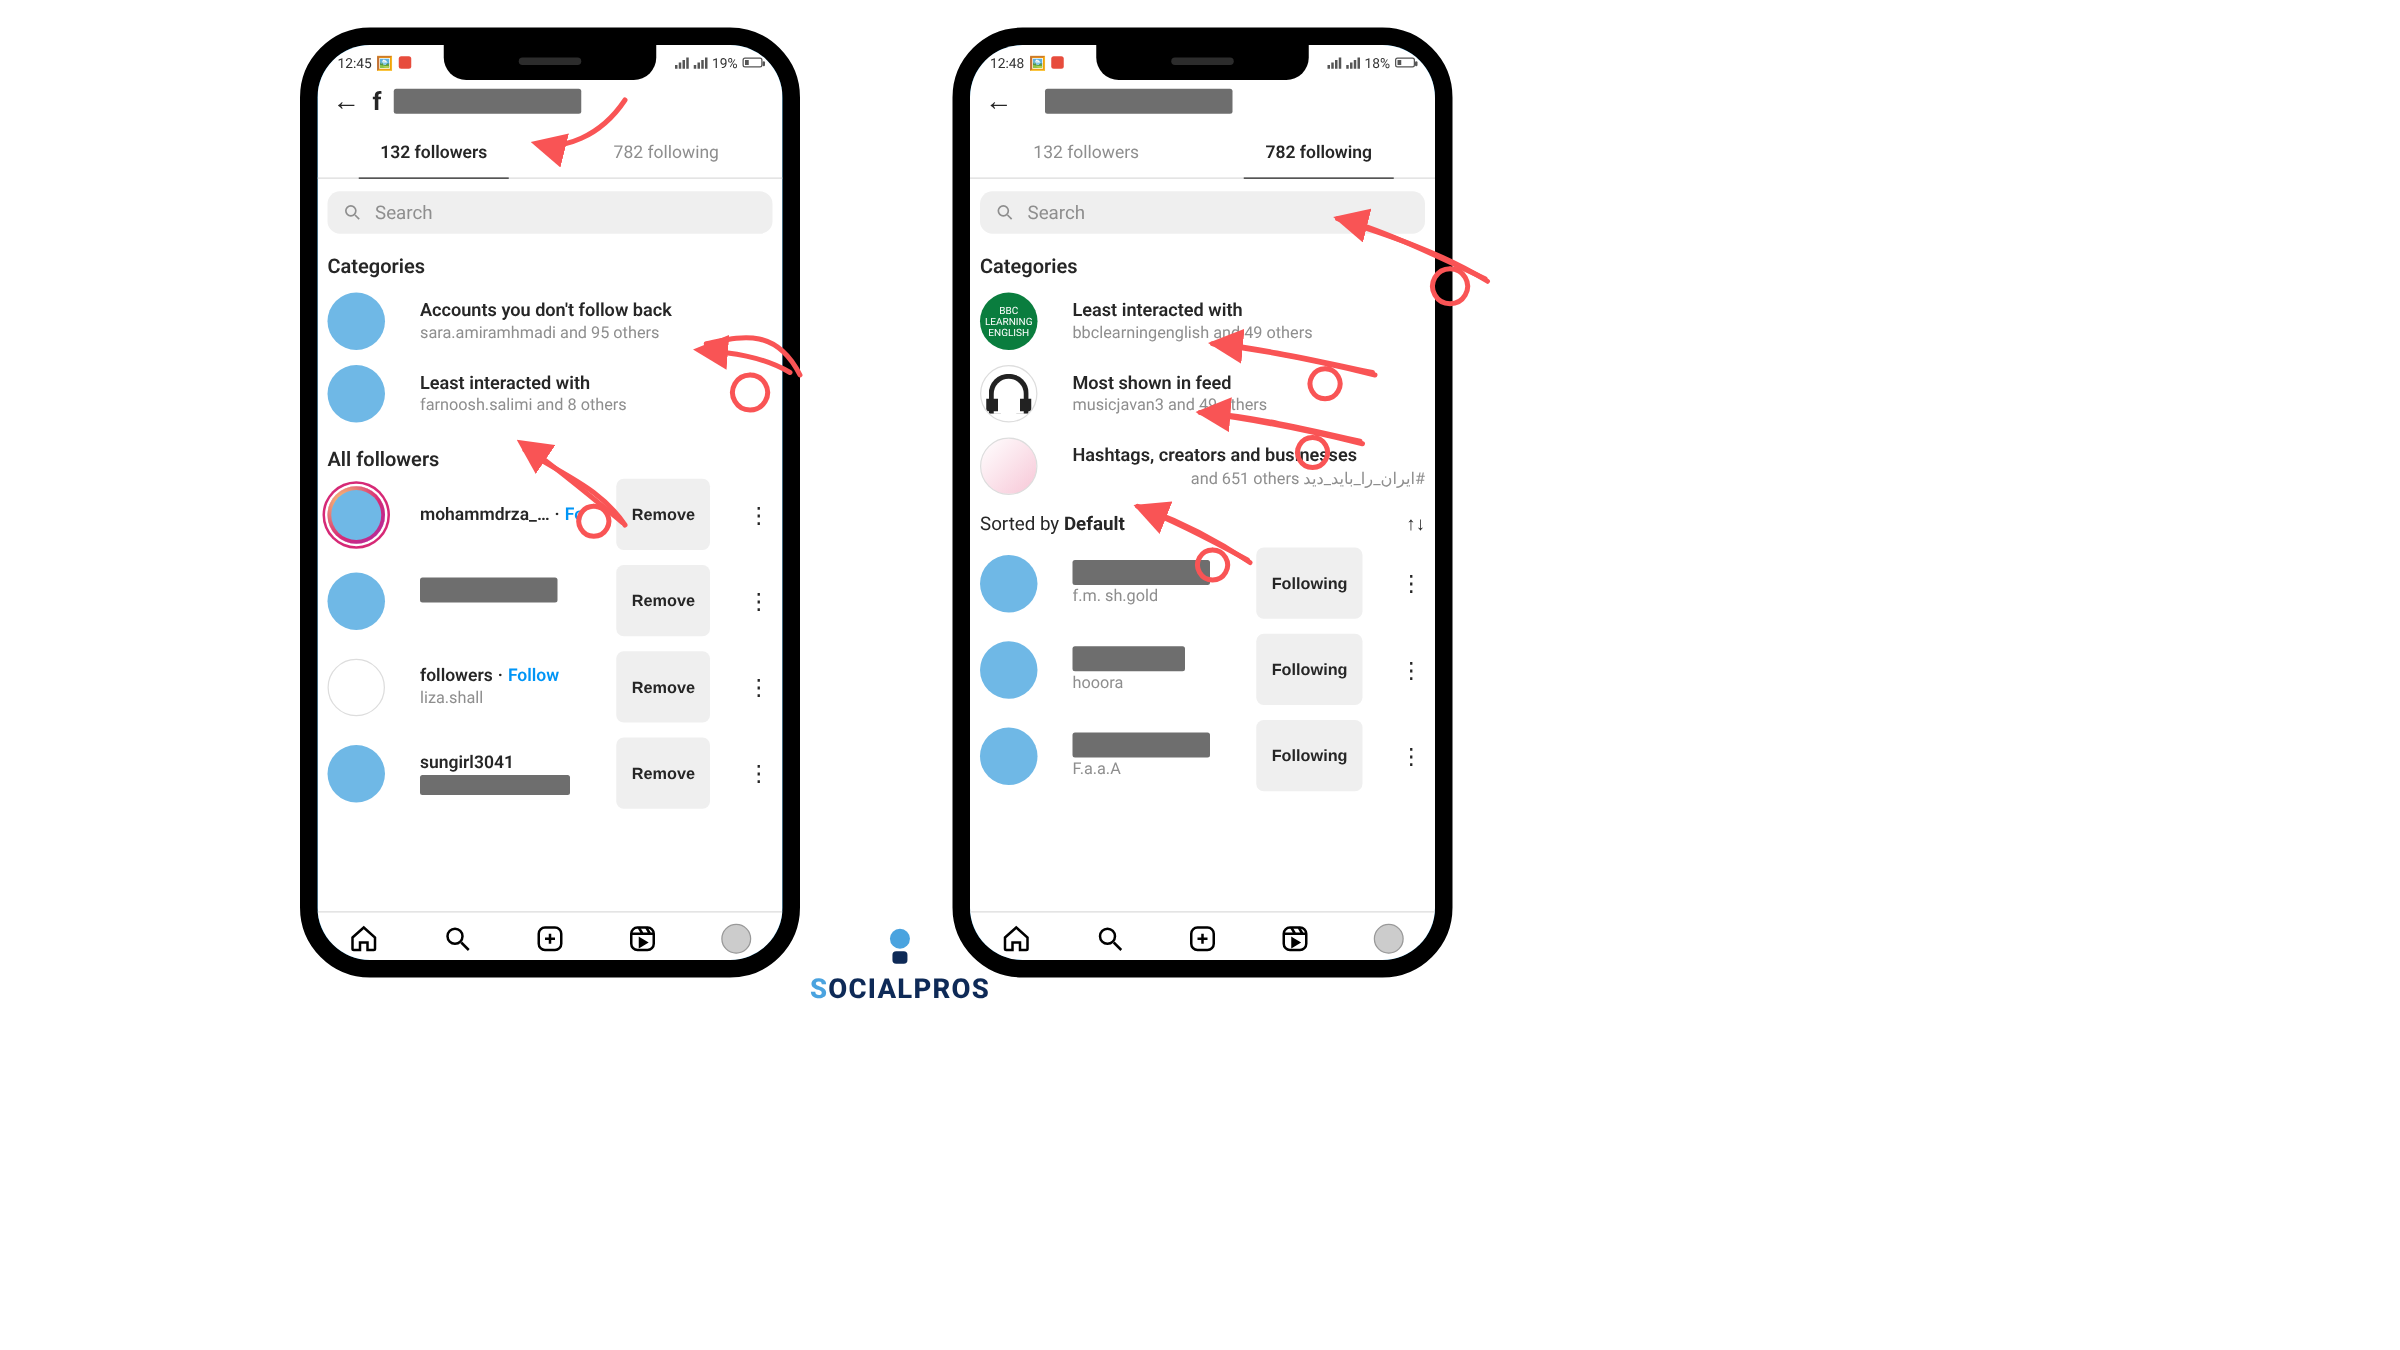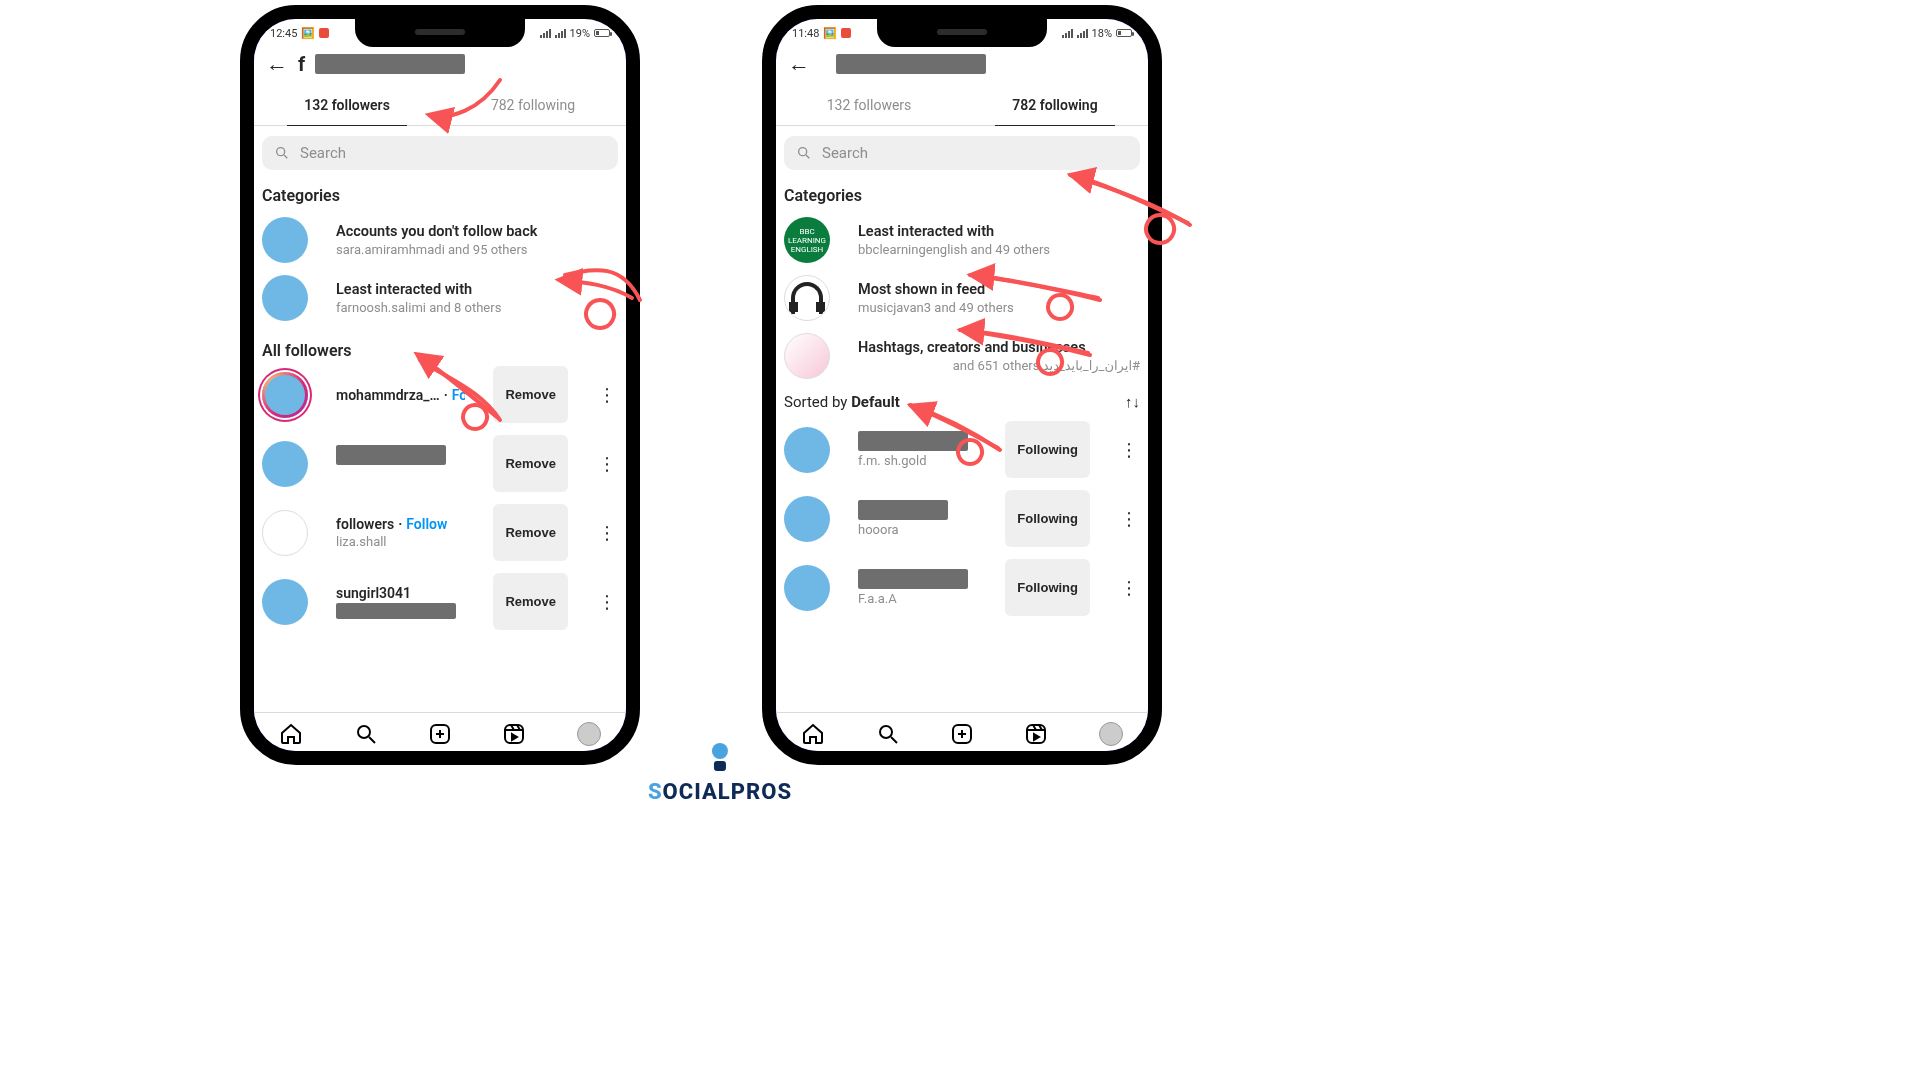--- a/index.html
+++ b/index.html
@@ -24,24 +24,24 @@
   }
   .stage {
     position: relative;
     width: 1440px;
     height: 810px;
   }
   .phone {
     position: absolute;
     width: 400px;
     height: 760px;
-    top: 5px;
+    top: 22px;
     border: 14px solid var(--phone-black);
     border-radius: 56px;
-    background: #8b5cf6;
+    background: #0369a1;
     overflow: hidden;
   }
   .phone.left { left: 240px; }
   .phone.right { left: 762px; }
 
   .notch {
     position: absolute;
     top: -2px;
     left: 50%;
     transform: translateX(-50%);
@@ -422,21 +422,21 @@
     </div>
   </div>
 
   <div class="phone right">
 
     <div class="notch"></div>
     <div class="screen">
 
       <div class="status-bar">
         <div class="status-left">
-          <span>11:48</span>
+          <span>12:48</span>
           <span class="sb-icon">🖼️</span>
           <span class="red-dot"></span>
         </div>
         <div class="status-right">
           <span class="bars">
               <i></i>
               <i></i>
               <i></i>
               <i></i>
             </span>

